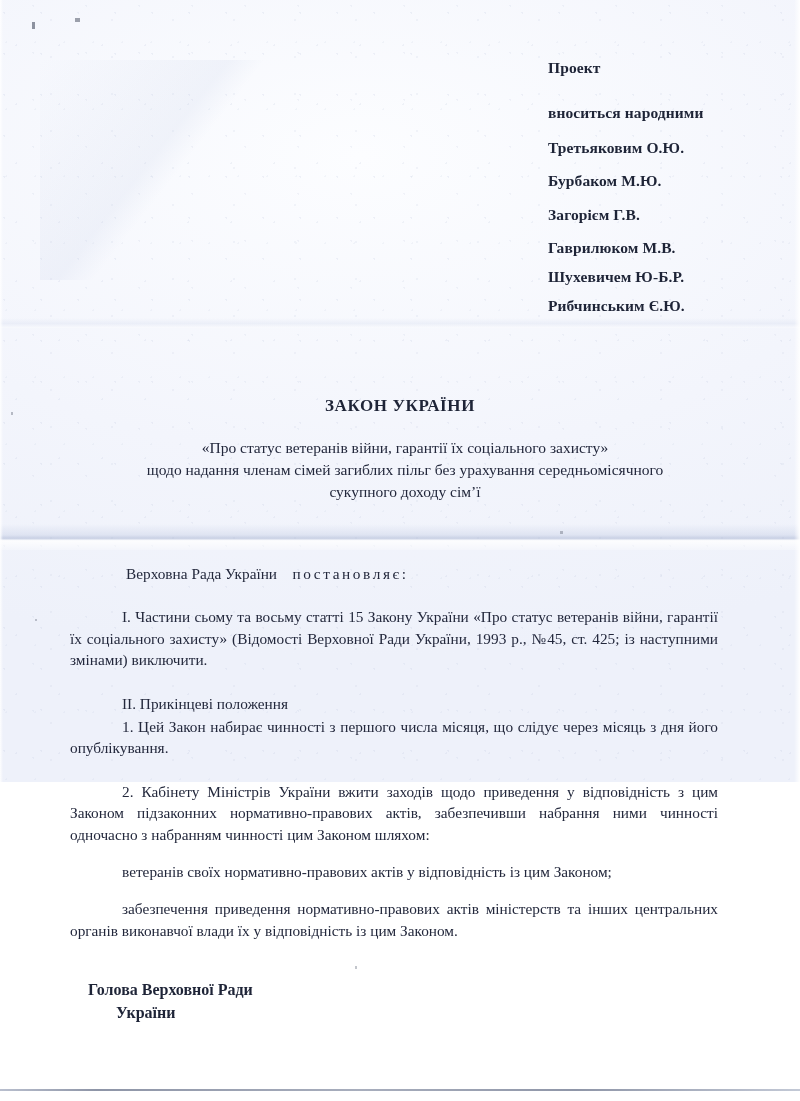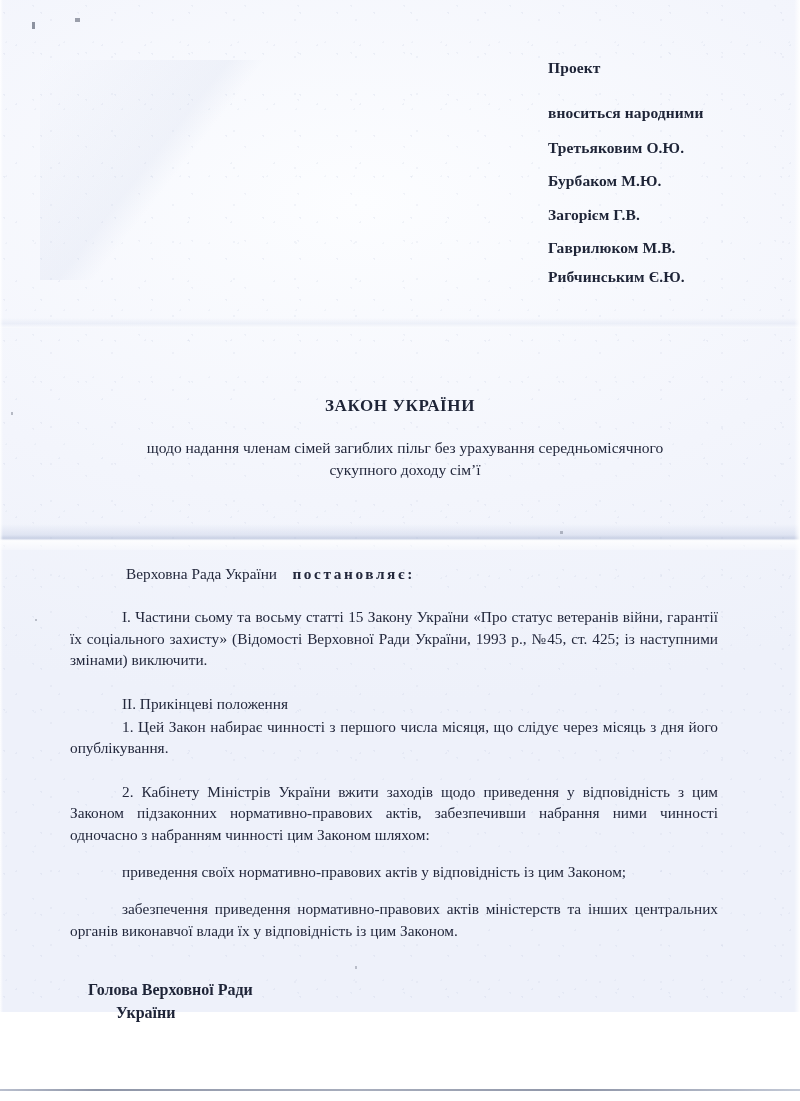--- a/index.html
+++ b/index.html
@@ -12,21 +12,21 @@
     width: 800px;
     height: 1101px;
     overflow: hidden;
     font-family: "Liberation Serif", "DejaVu Serif", serif;
   }
 
   
   .scan {
     position: relative;
     width: 800px;
-    height: 1012px;
+    height: 782px;
     background:
       radial-gradient(ellipse 900px 500px at 45% 20%, #fcfdff 0%, #f3f5fc 60%, #eef1fa 100%),
       linear-gradient(180deg, #f6f8fd 0%, #f1f4fc 40%, #f3f5fc 70%, #eff2fa 100%);
     color: #23283c;
     box-sizing: border-box;
   }
 
   
   .scan::before {
     content: "";
@@ -184,21 +184,21 @@
     font-size: 15.3px;
     line-height: 1.40;
     color: #23283c;
   }
   .p-enacts {
     margin: 0 0 22px 0;
     padding-left: 56px;
   }
   .p-enacts .spaced {
     letter-spacing: 2.6px;
-    font-weight: 700;
+    font-weight: 400;
   }
   p.just {
     margin: 0 12px 4px 0;
     text-align: justify;
     text-indent: 52px;
   }
   p.plain {
     margin: 0 0 2px 0;
     text-indent: 52px;
   }
@@ -242,26 +242,28 @@
       <div class="project">Проект</div>
 
       <div class="intro">
         <div>вноситься народними</div>
       </div>
 
       <div class="name">Третьяковим О.Ю.</div>
       <div class="name">Бурбаком М.Ю.</div>
       <div class="name">Загорієм Г.В.</div>
       <div class="name tight">Гаврилюком М.В.</div>
+      <div class="name tight">Шухевичем Ю-Б.Р.</div>
       <div class="name tight">Рибчинським Є.Ю.</div>
     </div>
 
     <div class="law-title">ЗАКОН УКРАЇНИ</div>
 
     <div class="law-subtitle">
+      <div>«Про статус ветеранів війни, гарантії їх соціального захисту»</div>
       <div>щодо надання членам сімей загиблих пільг без урахування середньомісячного</div>
       <div>сукупного доходу сім’ї</div>
     </div>
 
     <div class="body-block">
 
       <div class="p-enacts">
         <span>Верховна Рада України</span>
         <span>&nbsp;&nbsp;</span>
         <span class="spaced">постановляє:</span>
@@ -274,21 +276,21 @@
       <p class="plain">II. Прикінцеві положення</p>
 
       <p class="just">1. Цей Закон набирає чинності з першого числа місяця, що слідує через місяць з дня його опублікування.</p>
 
       <div class="gap-md"></div>
 
       <p class="just">2. Кабінету Міністрів України вжити заходів щодо приведення у відповідність з цим Законом підзаконних нормативно-правових актів, забезпечивши набрання ними чинності одночасно з набранням чинності цим Законом шляхом:</p>
 
       <div class="gap-sm"></div>
 
-      <p class="just">приведення своїх нормативно-правових актів у відповідність із цим Законом;</p>
+      <p class="just">ветеранів своїх нормативно-правових актів у відповідність із цим Законом;</p>
 
       <div class="gap-sm"></div>
 
       <p class="just">забезпечення приведення нормативно-правових актів міністерств та інших центральних органів виконавчої влади їх у відповідність із цим Законом.</p>
     </div>
 
     <div class="signature">
       <div class="line1">Голова Верховної Ради</div>
       <div class="line2">України</div>
     </div>

